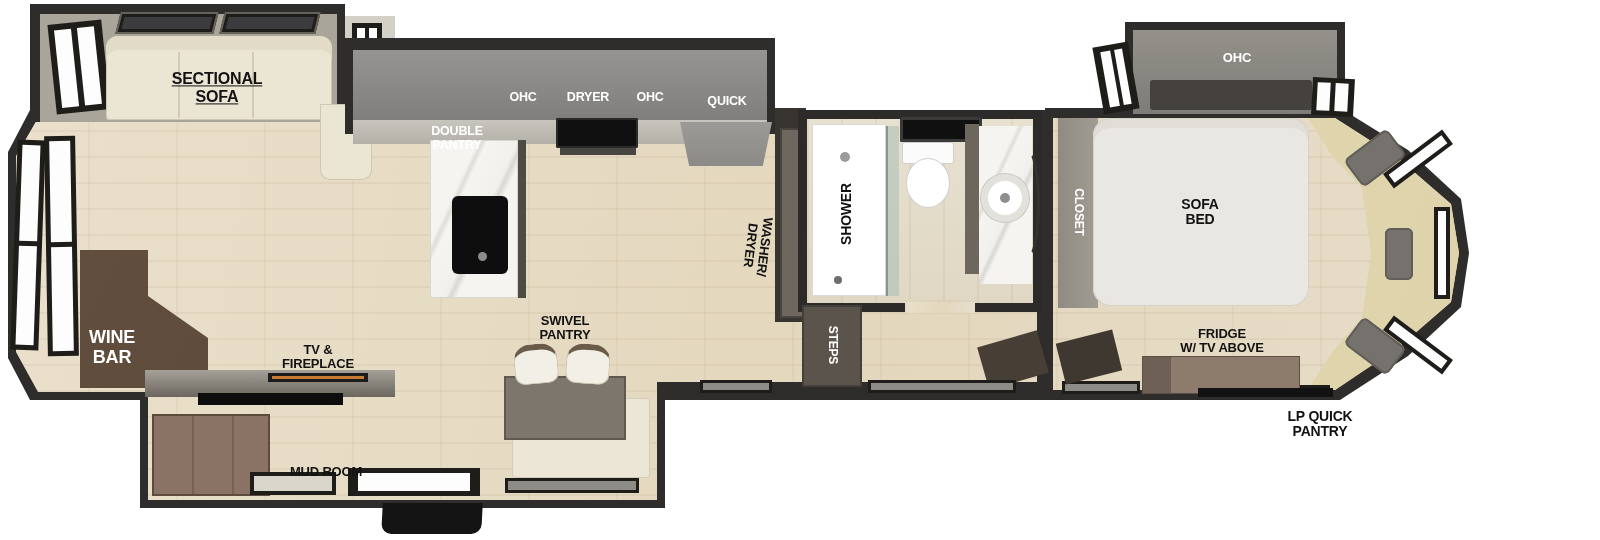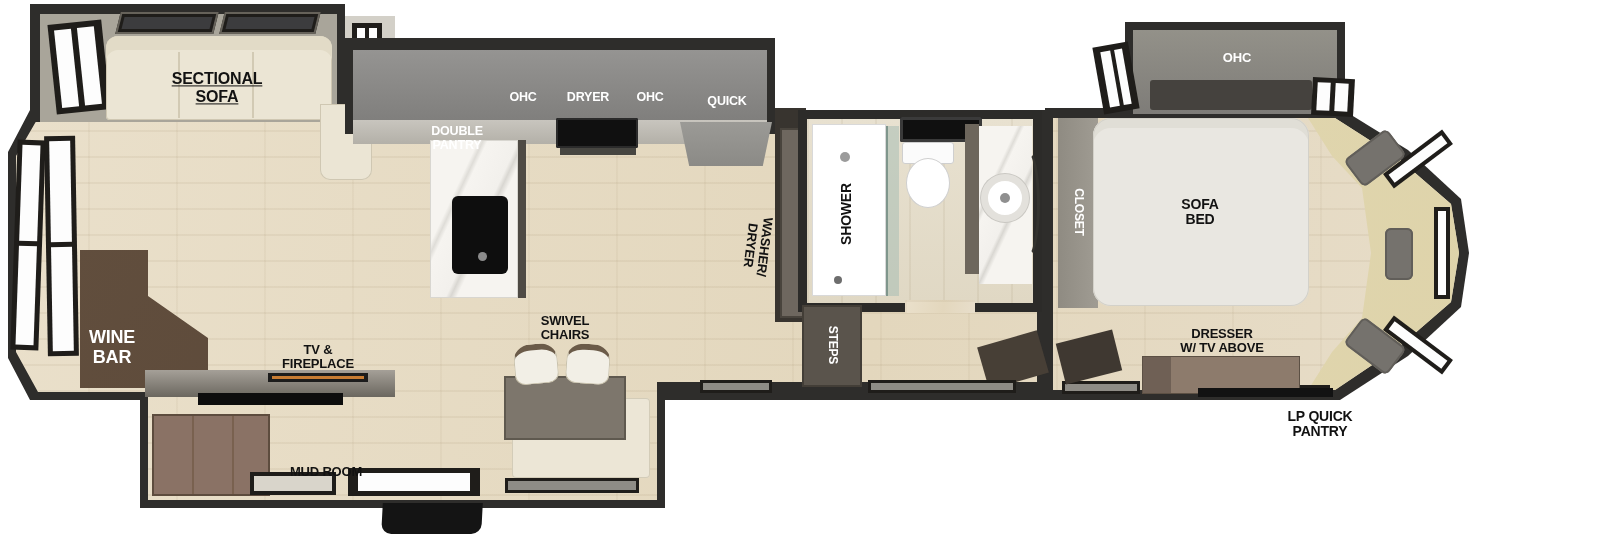--- a/index.html
+++ b/index.html
@@ -186,25 +186,25 @@
   <div class="lblw" style="left:650px;top:98px;">OHC</div>
   <div class="lblw" style="left:727px;top:102px;">QUICK</div>
   <div class="lbl r97" style="left:757px;top:246px;">WASHER/
 DRYER</div>
   <div class="lbl rm90" style="left:847px;top:214px;font-size:14px;">SHOWER</div>
   <div class="lblw r90" style="left:832px;top:345px;font-size:12px;">STEPS</div>
   <div class="lblw r90" style="left:1078px;top:212px;font-size:12px;">CLOSET</div>
   <div class="lblw" style="left:1237px;top:58px;font-size:13px;">OHC</div>
   <div class="lbl" style="left:1200px;top:212px;font-size:14px;">SOFA
 BED</div>
-  <div class="lbl" style="left:1222px;top:341px;">DRESSER
+  <div class="lbl" style="left:1222px;top:341px;">FRIDGE
 W/ TV ABOVE</div>
   <div class="lbl" style="left:1320px;top:424px;font-size:14px;">LP QUICK
 PANTRY</div>
   <div class="lblw" style="left:112px;top:348px;font-size:18px;">WINE
 BAR</div>
   <div class="lbl" style="left:318px;top:357px;">TV &amp;
 FIREPLACE</div>
   <div class="lbl" style="left:565px;top:328px;">SWIVEL
-CHAIRS</div>
+PANTRY</div>
   <div class="lbl" style="left:326px;top:472px;">MUD ROOM</div>
 
 </div>
 
 </body></html>

